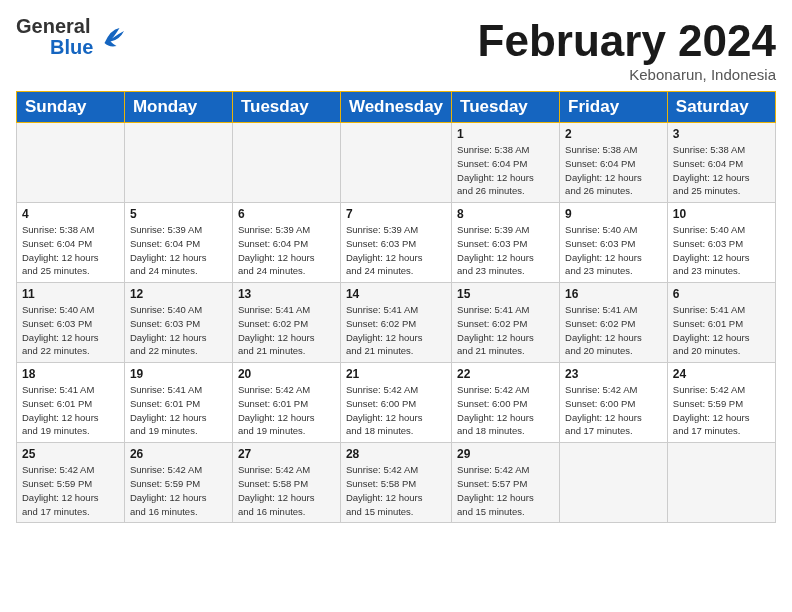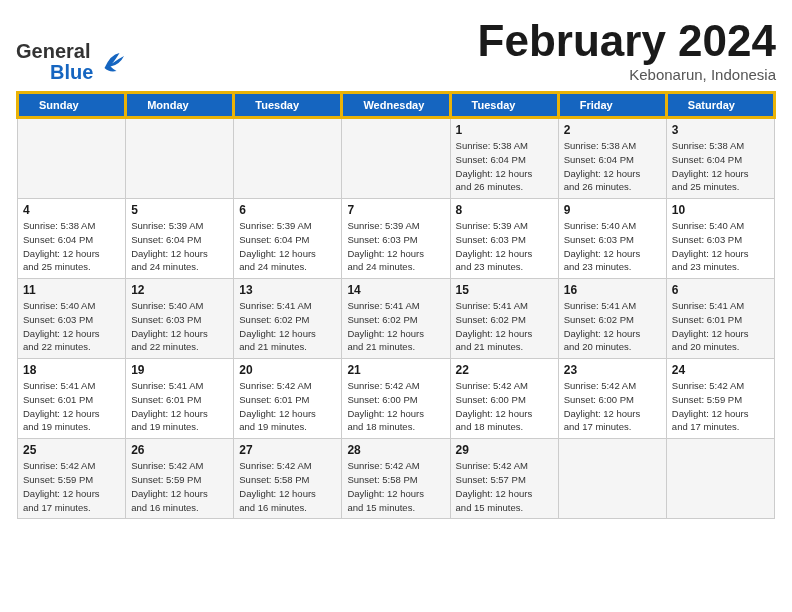--- a/index.html
+++ b/index.html
@@ -6,21 +6,21 @@
     body {
       font-family: Arial, sans-serif;
       background: #fff;
       width: 792px;
       min-height: 612px;
       padding: 16px;
     }
     .header {
       display: flex;
       justify-content: space-between;
-      align-items: flex-end;
+      align-items: flex-start;
       margin-bottom: 8px;
     }
     .title-block {
       text-align: right;
     }
     .calendar-title {
       font-size: 44px;
       font-weight: bold;
       color: #1a1a1a;
     }
@@ -30,24 +30,24 @@
     }
     table {
       width: 100%;
       border-collapse: collapse;
       font-size: 11px;
     }
     thead tr th {
       background-color: #1565c0;
       color: #fff;
       text-align: left;
-      padding: 5px 20px;
-      font-size: 11px;
-      font-weight: bold;
-      border: 3px solid #eab308;
+      padding: 5px 8px;
+      font-size: 17px;
+      font-weight: bold;
+      border: 1px solid #eab308;
     }
     tbody tr td {
       border: 1px solid #ccc;
       vertical-align: top;
       padding: 4px 5px;
       min-height: 70px;
       height: 75px;
       width: calc(100% / 7);
     }
     tbody tr:nth-child(odd) td {

